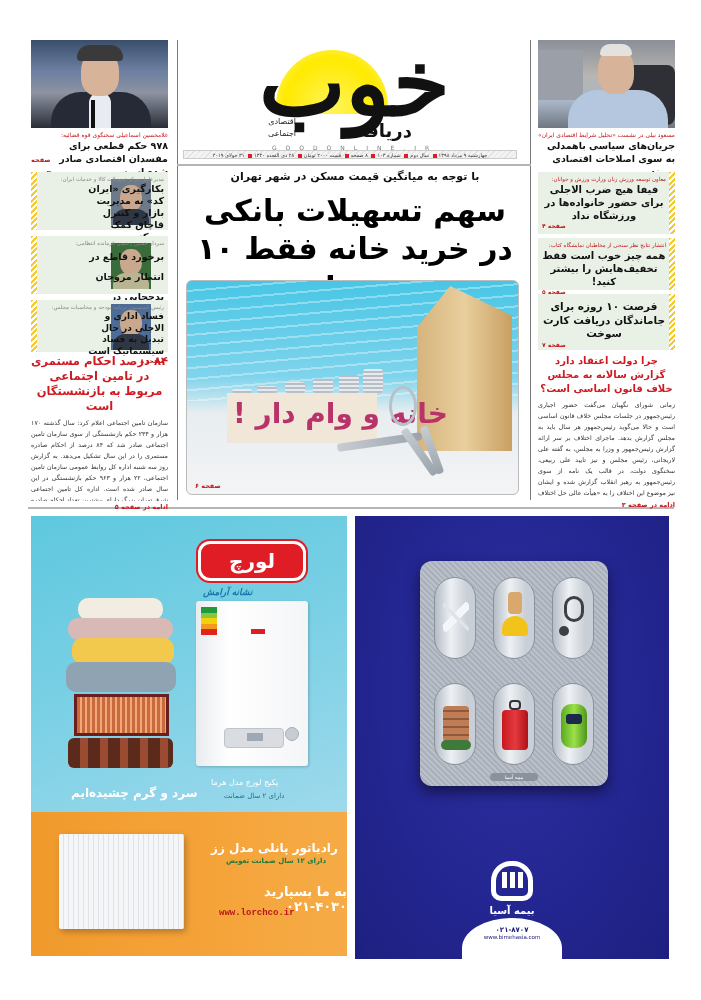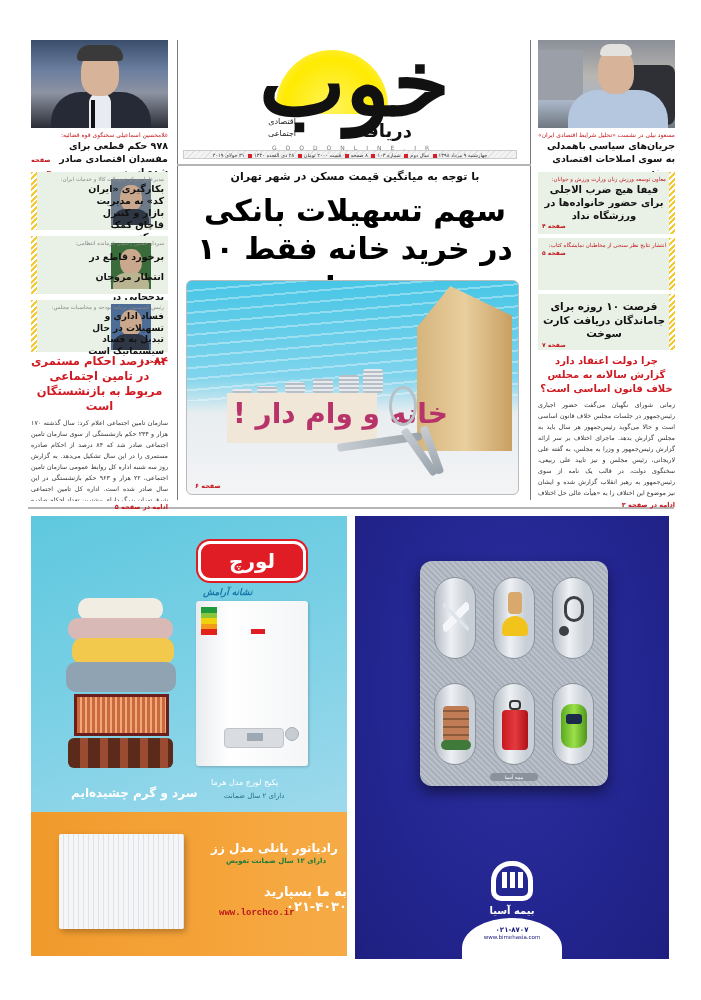--- a/index.html
+++ b/index.html
@@ -230,21 +230,21 @@
   </div>
 </div>
 <div class="teaser" style="left:31px; top:300px; height:52px;">
   <div class="stripe" style="left:0;"></div>
   <div class="mug" style="left:80px; top:4px; background:#4d6c96;">
       <div class="f"></div>
       <div class="b"></div>
     </div>
   <div style="position:absolute; right:4px; top:3px; width:128px;">
     <div class="tkicker">رئیس کمیسیون برنامه بودجه و محاسبات مجلس:</div>
-    <div class="thead" style="text-align:right; width:78px; font-size:9px; line-height:11.5px;">فساد اداری و تسهیلات در حال تبدیل به فساد سیستماتیک است</div>
+    <div class="thead" style="text-align:right; width:78px; font-size:9px; line-height:11.5px;">فساد اداری و الاجلی در حال تبدیل به فساد سیستماتیک است</div>
     <div class="tref">صفحه ۸</div>
   </div>
 </div>
 
 <div class="abs" style="left:31px; top:354px; width:137px;">
   <div class="red-head">۸۴ درصد احکام مستمری در تامین اجتماعی مربوط به بازنشستگان است</div>
   <div class="body-text" style="margin-top:3px; height:84px; overflow:hidden;">سازمان تامین اجتماعی اعلام کرد: سال گذشته ۱۷۰ هزار و ۲۳۴ حکم بازنشستگی از سوی سازمان تامین اجتماعی صادر شد که ۸۴ درصد از احکام صادره مستمری را در این سال تشکیل می‌دهد. به گزارش روز سه شنبه اداره کل روابط عمومی سازمان تامین اجتماعی، ۲۲ هزار و ۹۶۳ حکم بازنشستگی در این سال صادر شده است. اداره کل تامین اجتماعی شرق تهران بزرگ دارای بیشترین تعداد احکام صادره بازنشستگی در میان ادارات کل این سازمان است که ۱۸ درصد این احکام در همان روز و ۴۶ درصد بین ۱ تا ۳۰ روز صادر شده است. همچنین سهم احکام صادره در همان روز در ادارات کل تامین اجتماعی...</div>
   <div class="cont" style="margin-top:2px;">ادامه در صفحه ۵</div>
 </div>
 
@@ -253,20 +253,21 @@
   <div style="position:absolute; right:9px; top:3px; width:124px;">
     <div class="tkicker red">معاون توسعه ورزش زنان وزارت ورزش و جوانان:</div>
     <div class="thead" style="font-size:10px; line-height:13px;">فیفا هیچ ضرب الاجلی برای حضور خانواده‌ها در ورزشگاه نداد</div>
     <div class="tref" style="text-align:left;">صفحه ۴</div>
   </div>
 </div>
 <div class="teaser" style="left:538px; top:238px; height:52px;">
   <div class="stripe" style="right:0;"></div>
   <div style="position:absolute; right:9px; top:3px; width:124px;">
     <div class="tkicker red">انتشار نتایج نظر سنجی از مخاطبان نمایشگاه کتاب:</div>
+    <div class="thead" style="font-size:10px; line-height:13px;">همه چیز خوب است فقط تخفیف‌هایش را بیشتر کنید!</div>
     <div class="tref" style="text-align:left;">صفحه ۵</div>
   </div>
 </div>
 <div class="teaser" style="left:538px; top:294px; height:56px;">
   <div class="stripe" style="right:0;"></div>
   <div style="position:absolute; right:9px; top:6px; width:124px;">
     <div class="thead" style="font-size:10.5px; line-height:13.5px;">فرصت ۱۰ روزه برای جاماندگان دریافت کارت سوخت</div>
     <div class="tref" style="text-align:left;">صفحه ۷</div>
   </div>
 </div>

